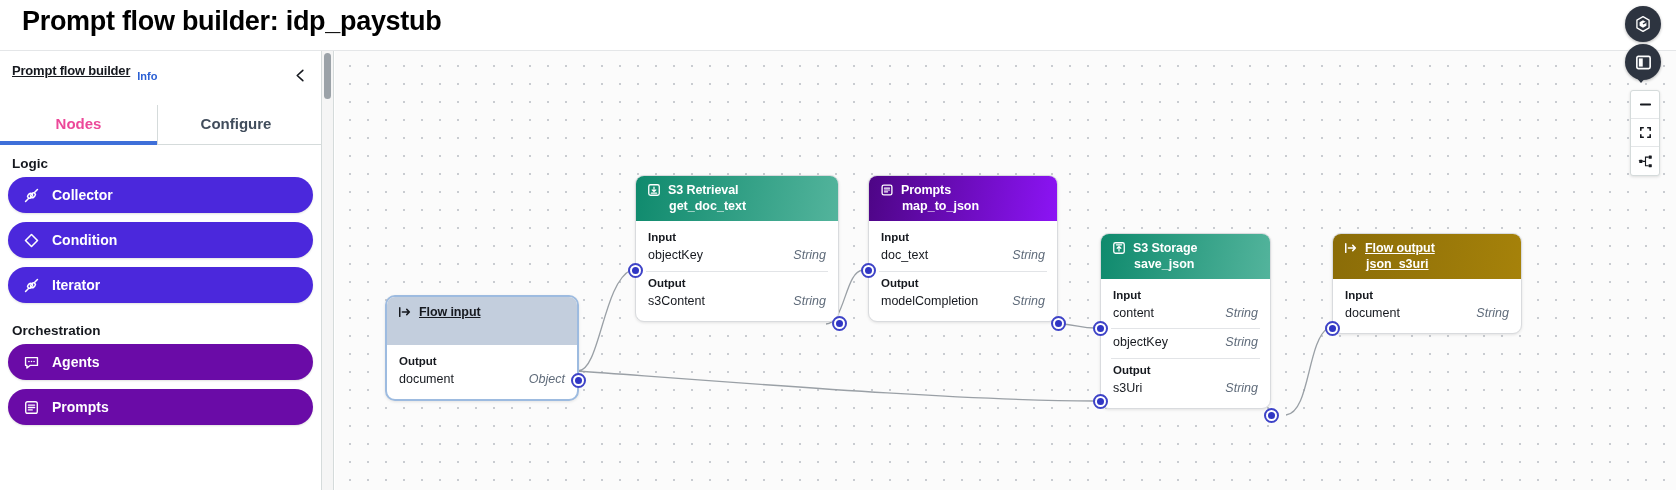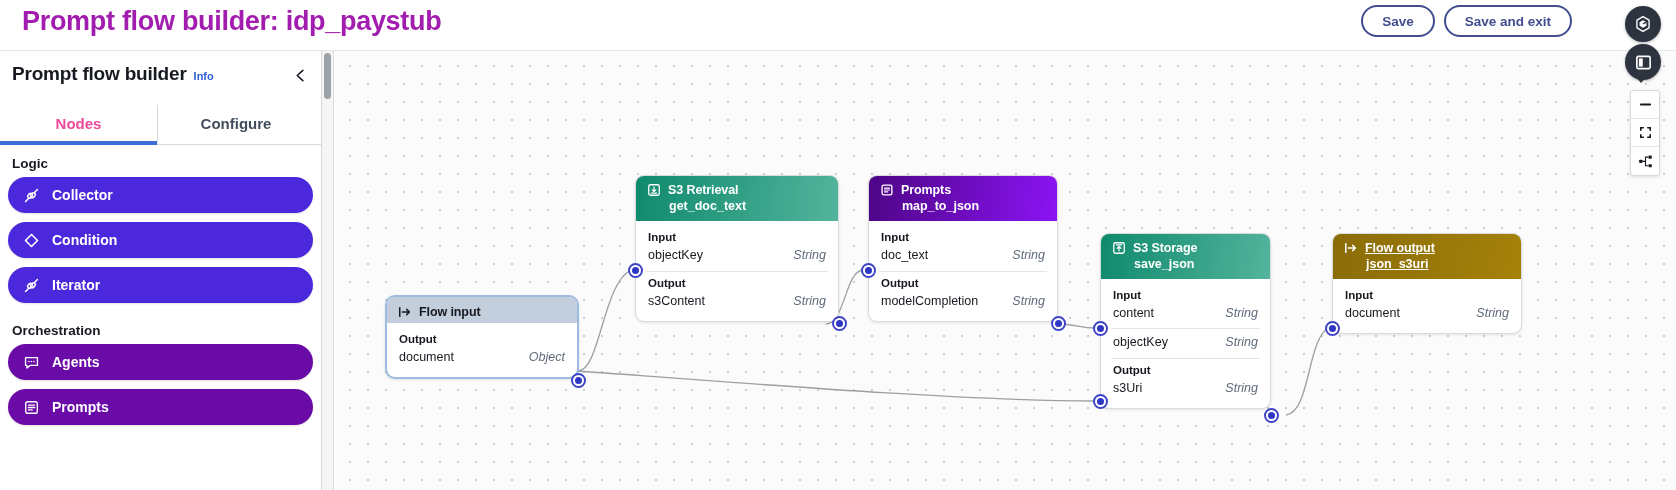--- a/index.html
+++ b/index.html
@@ -10,21 +10,21 @@
   }
   .app{ position:relative; width:1676px; height:490px; }
 
   
   .topbar{
     position:absolute; left:0; top:0; width:1676px; height:51px;
     background:#ffffff; border-bottom:1px solid #e4e6e8;
   }
   .page-title{
     position:absolute; left:22px; top:6px;
-    font-size:27px; font-weight:700; letter-spacing:-0.3px; color:#a21caf;
+    font-size:27px; font-weight:700; letter-spacing:-0.3px; color:#000000;
     white-space:nowrap;
   }
   .topbar-actions{
     position:absolute; right:104px; top:5px;
     display:flex; gap:9px; align-items:center;
   }
   .btn-outline{
     height:32px; padding:0 19px; border:2px solid #414d8e;
     border-radius:17px; background:#ffffff; color:#414d8e;
     font-size:13.5px; font-weight:700; cursor:pointer;
@@ -34,21 +34,21 @@
 
   
   .sidebar{
     position:absolute; left:0; top:51px; width:322px; height:439px;
     background:#ffffff; border-right:1px solid #d5dbdb; overflow:hidden;
   }
   .sb-head{
     position:relative; height:45px; padding:12px 14px 0 12px;
     display:flex; align-items:flex-start;
   }
-  .sb-title{ font-size:19px; font-weight:700; color:#16191f; letter-spacing:-0.2px;}
+  .sb-title{ font-size:13px; font-weight:700; color:#16191f; letter-spacing:-0.2px;text-decoration:underline;}
   .sb-info{ font-size:11px; font-weight:700; color:#2a5fd4; margin-left:7px; margin-top:7px; cursor:pointer;}
   .sb-collapse{
     position:absolute; right:9px; top:12px; width:24px; height:24px;
     display:flex; align-items:center; justify-content:center;
     cursor:pointer; color:#16191f;
   }
   .sb-tabs{
     display:flex; height:40px; border-bottom:1px solid #d5dbdb; margin-top:9px;
   }
   .sb-tab{
@@ -158,24 +158,20 @@
     border-top:7px solid #2d3440;
   }
 </style>
 </head>
 <body>
 
 <div class="app">
 
   <div class="topbar">
     <div class="page-title">Prompt flow builder: idp_paystub</div>
-    <div class="topbar-actions">
-      <button class="btn-outline">Save</button>
-      <button class="btn-outline">Save and exit</button>
-    </div>
   </div>
 
   <div class="sidebar">
     <div class="sb-head">
       <div class="sb-title">Prompt flow builder</div>
       <div class="sb-info">Info</div>
       <div class="sb-collapse">
         <svg width="15" height="15" viewBox="0 0 16 16">
             <path d="M10.5 2.5 L4.5 8 L10.5 13.5" fill="none" stroke="#16191f" stroke-width="1.7" stroke-linecap="round" stroke-linejoin="round"></path>
           </svg>
@@ -259,21 +255,21 @@
       <path d="M 491 273 C 510 273 510 220 528 219"></path>
 
       <path d="M 723 273 C 740 273 745 277 760 277"></path>
 
       <path d="M 243 320 C 420 333 630 350 760 350"></path>
 
       <path d="M 951 364 C 975 362 972 290 993 277"></path>
     </svg>
 
     <div class="node" style="left:50px; top:244px; width:194px; border:2px solid #9dbbe0; border-radius:10px;">
-      <div class="node-head head-grey" style="padding:8px 12px 4px 11px;">
+      <div class="node-head head-grey" style="padding:8px 12px 26px 11px;text-decoration:underline;">
         <div class="nh-row">
           <span class="nh-ico">
             <svg width="14" height="14" viewBox="0 0 16 16">
                 <path d="M2 3v10" stroke="#16191f" stroke-width="1.7" stroke-linecap="round"></path>
                 <path d="M5 8h8M10 5l3 3-3 3" fill="none" stroke="#16191f" stroke-width="1.7" stroke-linecap="round" stroke-linejoin="round"></path>
               </svg>
           </span>
           <span class="nh-title">Flow input</span>
         </div>
       </div>

